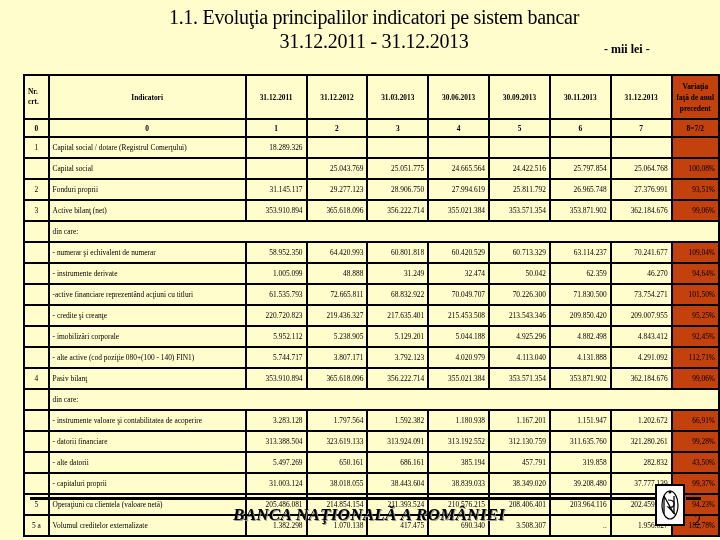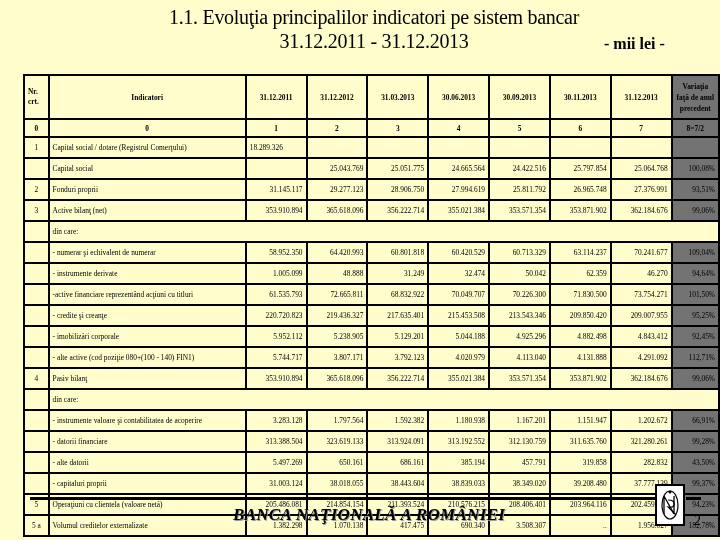--- a/index.html
+++ b/index.html
@@ -10,46 +10,46 @@
     position: relative;
     color: #000;
   }
   .title {
     position: absolute; left: 0; top: 5px; width: 720px;
     text-align: center; font-size: 20px; line-height: 24px;
     letter-spacing: -0.3px;
   }
   .title .l2 { display: block; margin-left: 28px; }
   .unit {
-    position: absolute; left: 604px; top: 35px;
-    font-size: 16px; font-weight: bold;
+    position: absolute; left: 604px; top: 42px;
+    font-size: 12px; font-weight: bold;
   }
   table.main {
     position: absolute; left: 23px; top: 53px;
     border-collapse: collapse;
     font-size: 7.4px;
     table-layout: fixed;
     margin-top: 21px;
   }
   table.main td {
     border: 2px solid #000;
     padding: 0 3px;
     height: 19px;
     white-space: nowrap;
     overflow: hidden;
   }
   table.main tr.hdr td { height: 42px; text-align: center; font-weight: bold; }
   table.main tr.idx td { height: 16px; text-align: center; font-weight: bold; }
   td.num { text-align: right; }
   td.nr { text-align: center; }
-  td.var { background: #737373; text-align: right; }
+  td.var { background: #c2410c; text-align: right; }
   tr.hdr td.var, tr.idx td.var { text-align: center; font-weight: normal; }
   tr.hdr td.var { font-weight: normal; line-height: 11px; white-space: normal; }
   td.sub { padding-left: 4px; }
-  td.r1val { text-align: left; padding-left: 12px; font-family: Liberation Serif, serif; }
+  td.r1val { text-align: right; padding-left: 12px; font-family: Liberation Serif, serif; }
   .footer-line {
     position: absolute; left: 30px; top: 497px; width: 625px; height: 3px; background: #000;
   }
   .footer-line2 {
     position: absolute; left: 686px; top: 497px; width: 15px; height: 3px; background: #000;
   }
   .bank-name {
     position: absolute; left: 205px; top: 505px;
     font-family: "Liberation Serif", serif;
     font-style: italic; font-weight: bold; font-size: 17px;

